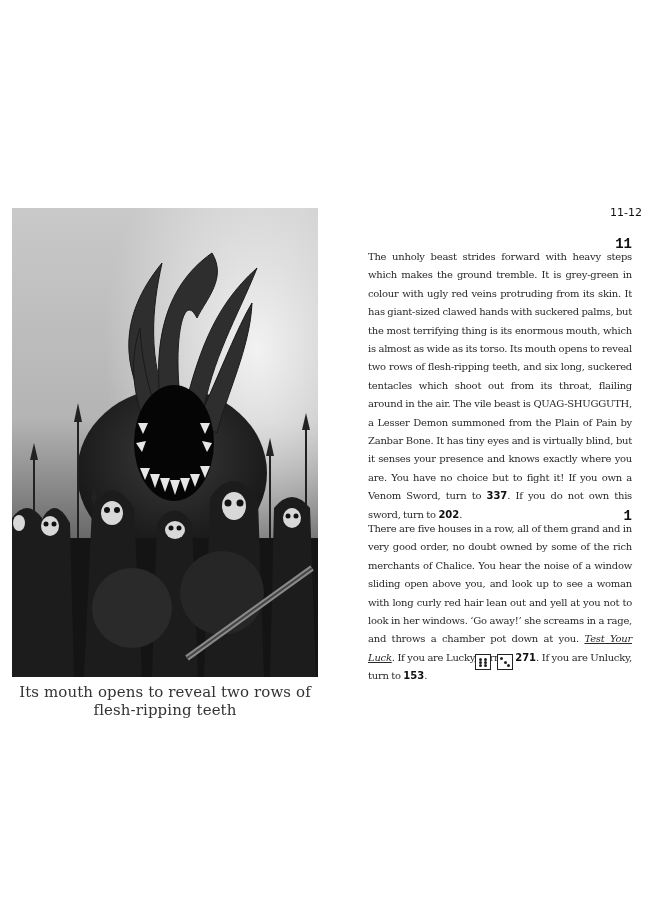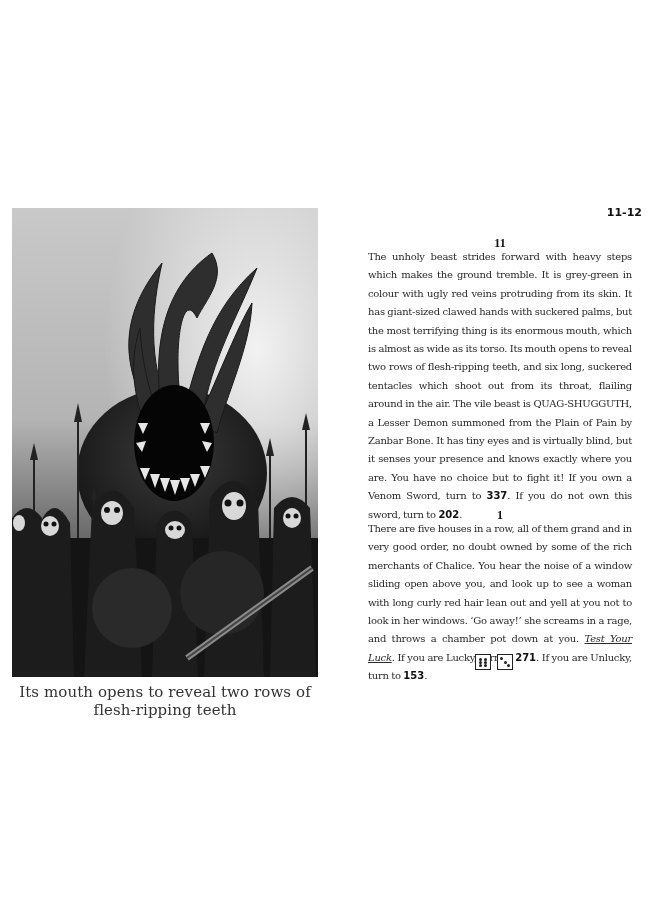--- a/index.html
+++ b/index.html
@@ -2,22 +2,22 @@
 <html><head>
   <meta charset="utf-8">
   <style>
     html, body { margin: 0; padding: 0; background: #ffffff; }
     body { width: 660px; height: 900px; position: relative; overflow: hidden; font-family: "DejaVu Serif", serif; color: #222; }
     .left-page { position: absolute; left: 0; top: 0; width: 330px; height: 900px; }
     .illustration { position: absolute; left: 12px; top: 208px; width: 306px; height: 469px; overflow: hidden; background: #888; }
     .illustration svg { display: block; width: 306px; height: 469px; }
     .caption { position: absolute; left: 12px; top: 683px; width: 306px; text-align: center; font-size: 15px; color: #333; font-family: "DejaVu Serif", serif; letter-spacing: 0.1px; }
     .right-page { position: absolute; left: 330px; top: 0; width: 330px; height: 900px; }
-    .running-head { position: absolute; right: 18px; top: 206px; font-family: "DejaVu Sans", sans-serif; font-weight: bold; font-size: 11px; color: #111; }
-    .section-num { position: absolute; left: 38px; width: 264px; text-align: center; font-family: Liberation Serif, serif; font-weight: bold; font-size: 12px; color: #111; }
+    .running-head { position: absolute; right: 18px; top: 206px; font-family: "DejaVu Sans", sans-serif; font-weight: normal; font-size: 11px; color: #111; }
+    .section-num { position: absolute; left: 38px; width: 264px; text-align: right; font-family: Liberation Mono, monospace; font-weight: bold; font-size: 14px; color: #111; }
     .para { position: absolute; left: 38px; width: 264px; font-size: 10px; line-height: 18.4px; text-align: justify; color: #2a2a2a; font-family: "DejaVu Serif", serif; letter-spacing: -0.25px; word-spacing: -0.4px; }
     .para b { font-family: "DejaVu Sans", sans-serif; font-weight: bold; color: #111; letter-spacing: 0; }
     .para i { font-style: italic; text-decoration: underline; }
     .dice { position: absolute; left: 475px; top: 654px; display: flex; gap: 6px; }
     .die { width: 16px; height: 16px; border: 1.6px solid #222; box-sizing: border-box; position: relative; background: #fff; }
     .pip { position: absolute; width: 3px; height: 3px; background: #222; border-radius: 50%; }
   </style>
 </head>
 <body>
 

